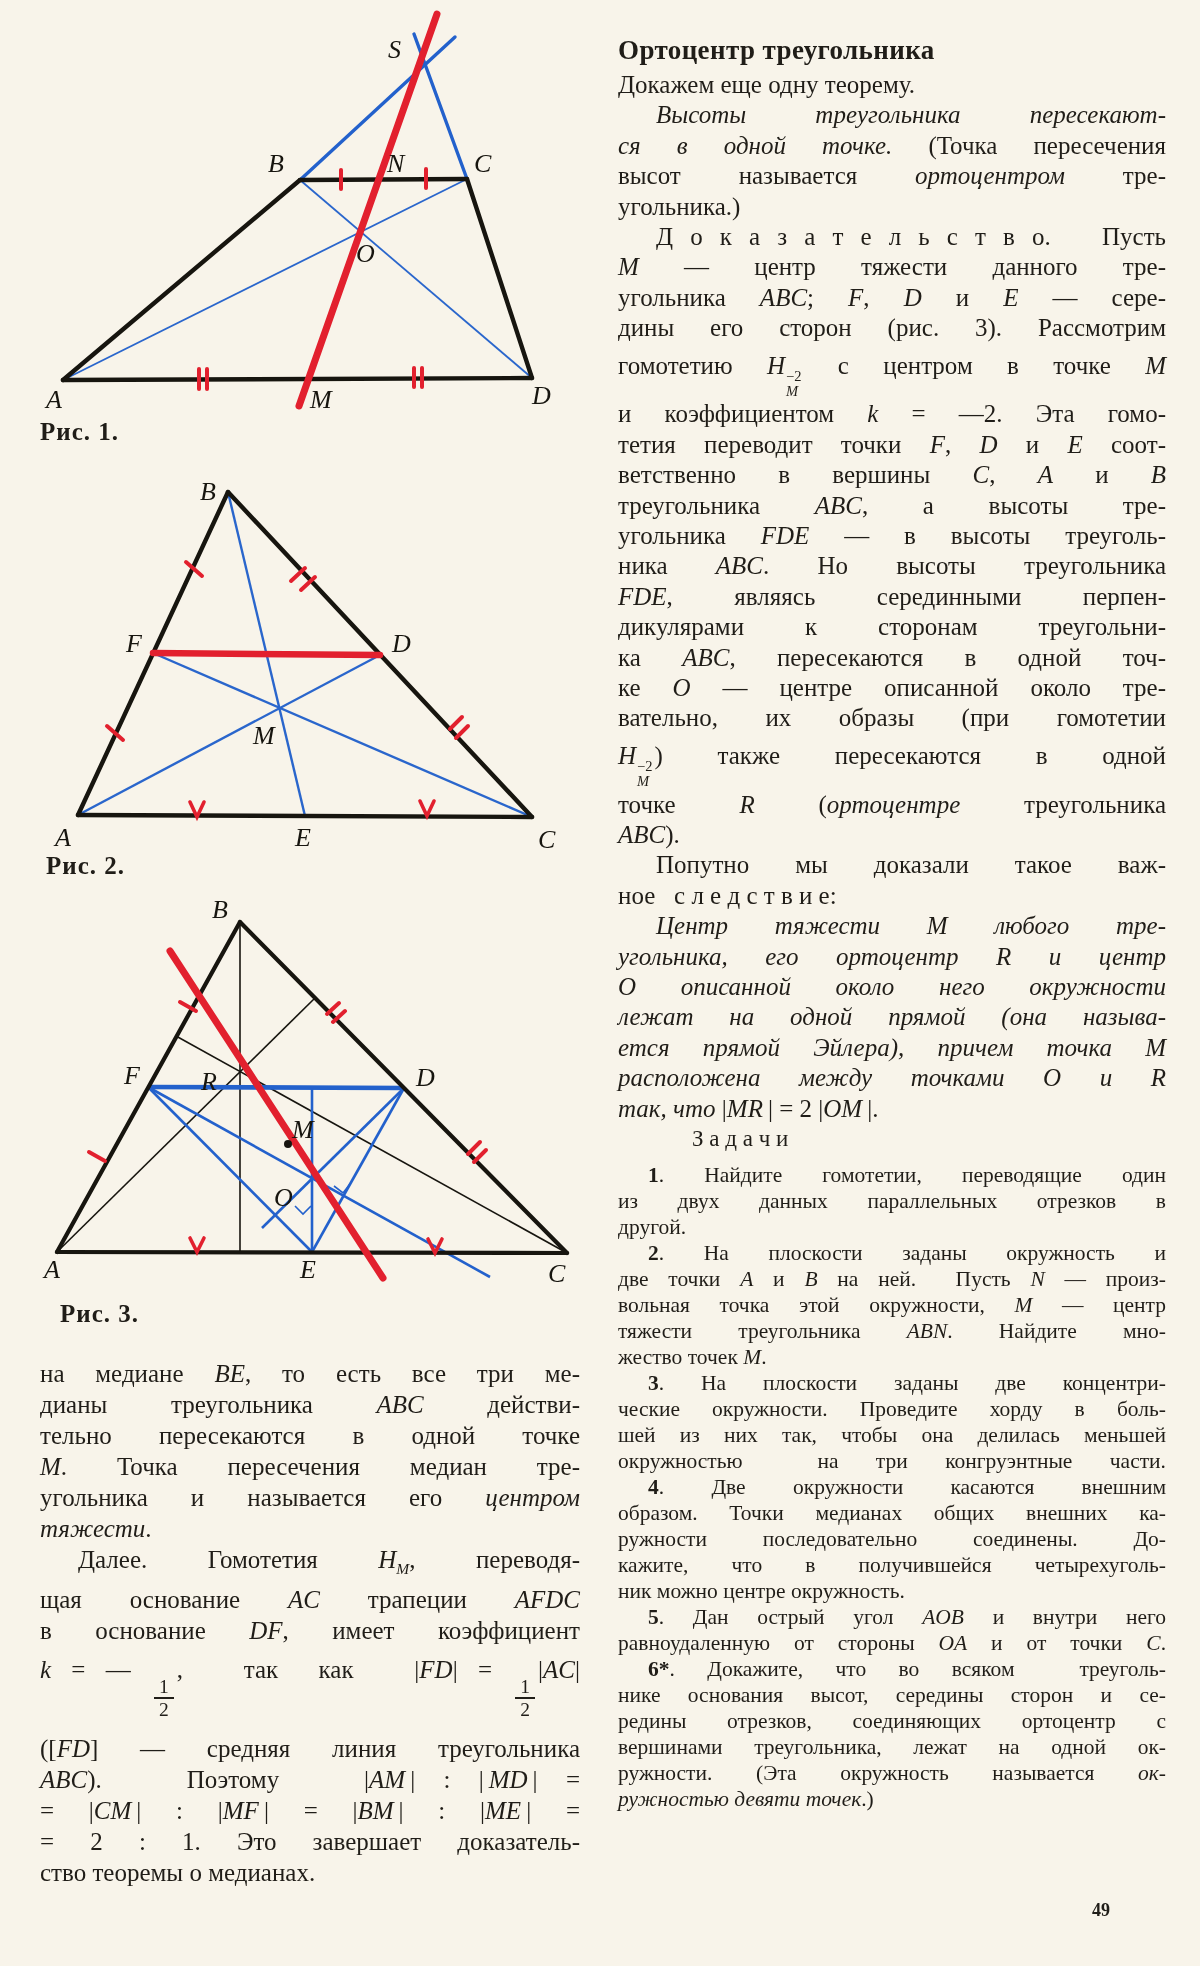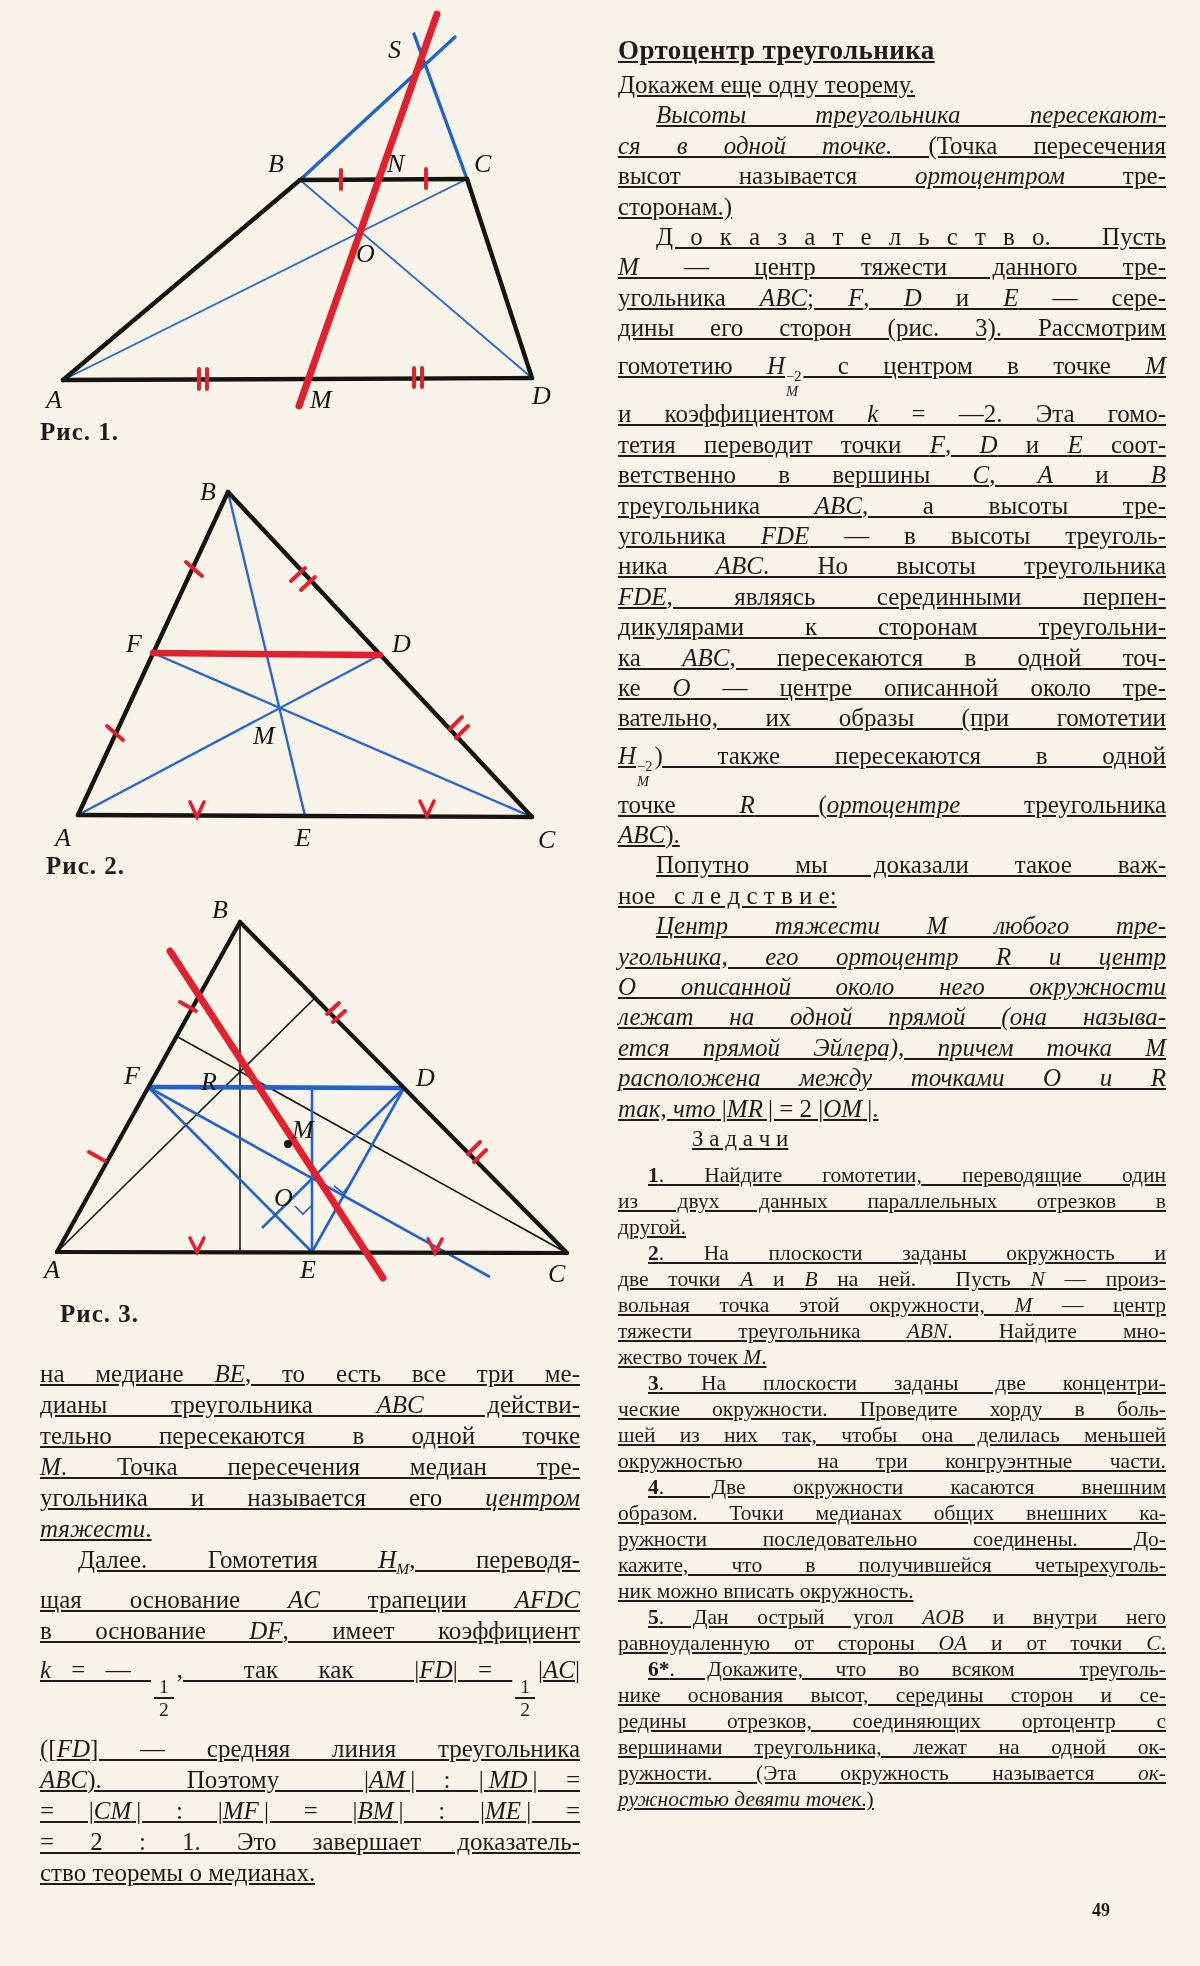--- a/index.html
+++ b/index.html
@@ -2,21 +2,21 @@
 <html lang="ru"><head>
 <meta charset="utf-8">
 <style>
   html,body{margin:0;padding:0;background:#d9d4c6;}
   #page{
     position:relative;width:1200px;height:1966px;margin:0 auto;
     background:#f8f4ea;overflow:hidden;color:#201d18;
     font-family:"Liberation Serif","DejaVu Serif",serif;
   }
   
-  .col{position:absolute;text-decoration:underline;}
+  .col{position:absolute;}
   #right-col{left:618px;top:30px;width:548px;}
   #left-col{left:40px;top:1358px;width:540px;}
   .ln{
     font-size:25px;line-height:30.4px;
     text-align:justify;text-align-last:justify;
     white-space:normal;
   }
   #left-col .ln{line-height:31px;}
   .ln.last{text-align-last:left;}
   .ln.ind{text-indent:38px;}
@@ -189,21 +189,21 @@
       <div class="ln">= 2 : 1. Это завершает доказатель-</div>
       <div class="ln last">ство теоремы о медианах.</div>
     </div>
 
   <div id="right-col" class="col">
       <div class="ln hd">Ортоцентр треугольника</div>
       <div class="ln last">Докажем еще одну теорему.</div>
       <div class="ln ind"><i>Высоты треугольника пересекают-</i></div>
       <div class="ln"><i>ся в одной точке.</i> (Точка пересечения</div>
       <div class="ln">высот называется <i>ортоцентром</i> тре-</div>
-      <div class="ln last">сторонам.)</div>
+      <div class="ln last">угольника.)</div>
       <div class="ln ind">Д о к а з а т е л ь с т в о.&nbsp;&nbsp;&nbsp;Пусть</div>
       <div class="ln"><i>M</i> — центр тяжести данного тре-</div>
       <div class="ln">угольника <i>ABC</i>; <i>F</i>, <i>D</i> и <i>E</i> — сере-</div>
       <div class="ln">дины его сторон (рис. 3). Рассмотрим</div>
       <div class="ln tall2">гомотетию <i>H</i><span class="ss">
           <span>−2</span>
           <span><i>M</i></span>
         </span> с центром в точке <i>M</i></div>
       <div class="ln">и коэффициентом <i>k</i> = —2. Эта гомо-</div>
       <div class="ln">тетия переводит точки <i>F</i>, <i>D</i> и <i>E</i> соот-</div>
@@ -241,21 +241,21 @@
       <div class="ln tsk">тяжести треугольника <i>ABN</i>. Найдите мно-</div>
       <div class="ln tsk last">жество точек <i>M</i>.</div>
       <div class="ln tsk ind2"><b>3</b>. На плоскости заданы две концентри-</div>
       <div class="ln tsk">ческие окружности. Проведите хорду в боль-</div>
       <div class="ln tsk">шей из них так, чтобы она делилась меньшей</div>
       <div class="ln tsk">окружностью&nbsp; на три конгруэнтные части.</div>
       <div class="ln tsk ind2"><b>4</b>. Две окружности касаются внешним</div>
       <div class="ln tsk">образом. Точки медианах общих внешних ка-</div>
       <div class="ln tsk">ружности последовательно соединены. До-</div>
       <div class="ln tsk">кажите, что в получившейся четырехуголь-</div>
-      <div class="ln tsk last">ник можно вписать окружность.</div>
+      <div class="ln tsk last">ник можно центре окружность.</div>
       <div class="ln tsk ind2"><b>5</b>. Дан острый угол <i>AOB</i> и внутри него</div>
       <div class="ln tsk">равноудаленную от стороны <i>OA</i> и от точки <i>C</i>.</div>
       <div class="ln tsk ind2"><b>6*</b>. Докажите, что во всяком&nbsp; треуголь-</div>
       <div class="ln tsk">нике основания высот, середины сторон и се-</div>
       <div class="ln tsk">редины отрезков, соединяющих ортоцентр с</div>
       <div class="ln tsk">вершинами треугольника, лежат на одной ок-</div>
       <div class="ln tsk">ружности. (Эта окружность называется <i>ок-</i></div>
       <div class="ln tsk last"><i>ружностью девяти точек</i>.)</div>
     </div>
 

